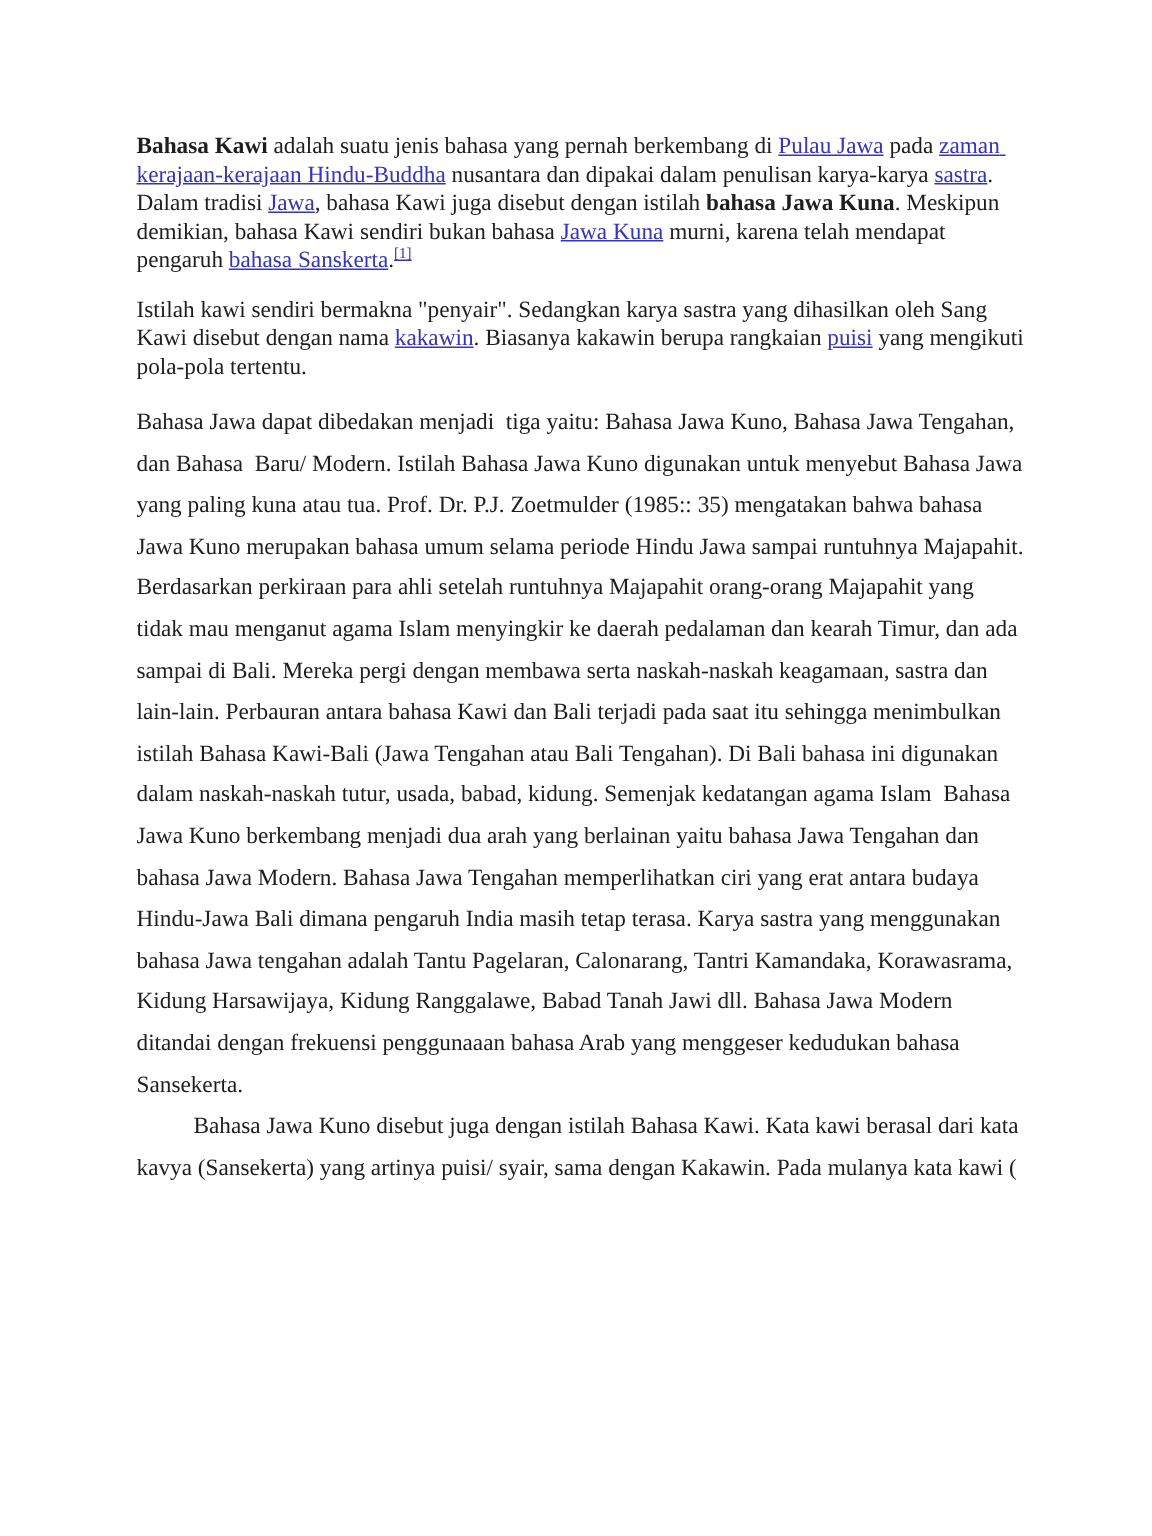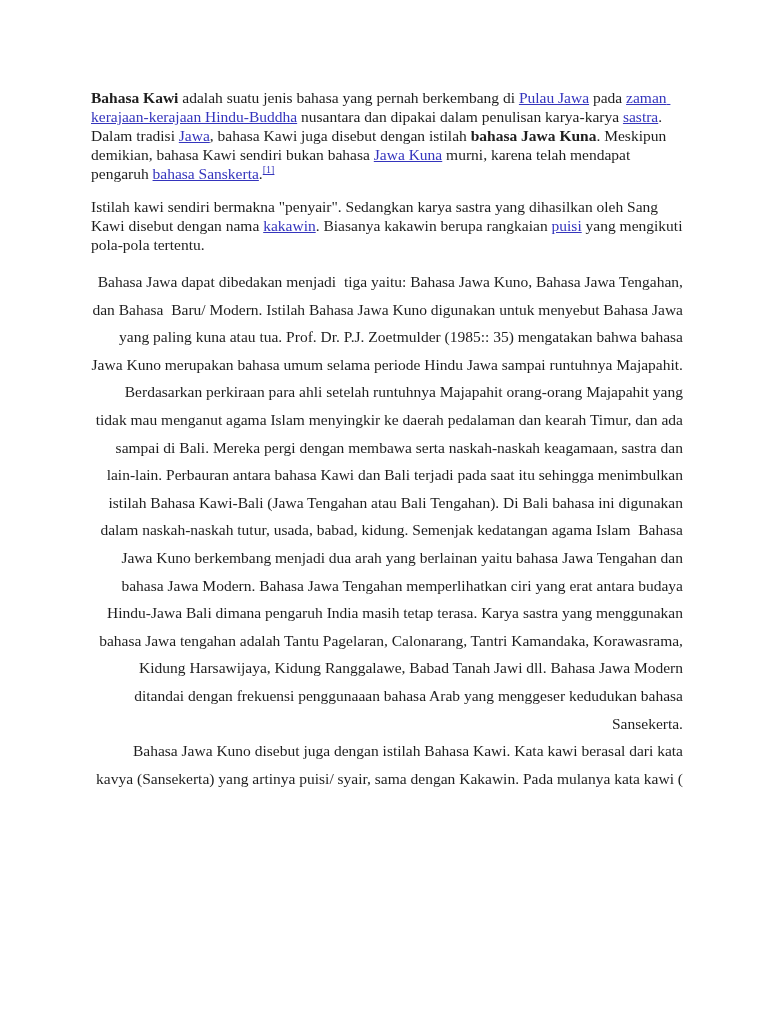--- a/index.html
+++ b/index.html
@@ -35,21 +35,20 @@
     color: var(--link-color, #3434bd);
     text-decoration: underline;
     cursor: pointer;
   }
   sup.cite {
     font-size: 10px;
     line-height: 0;
     vertical-align: super;
   }
   .body-section {
-    text-align: right;
   }
   .body-para {
     margin: 0;
     font-size: 15.5px;
     line-height: 27.6px;
     white-space: pre-wrap;
   }
   .body-para.indented {
     text-indent: 38px;
   }

